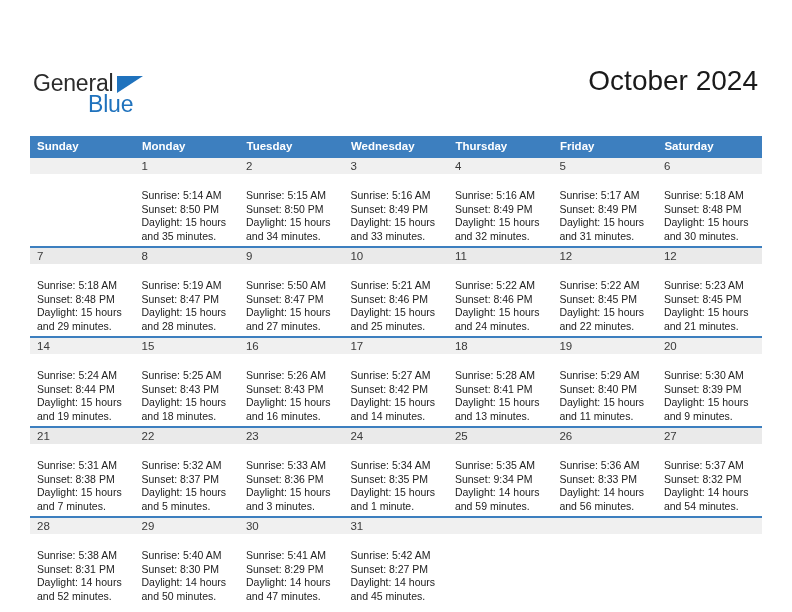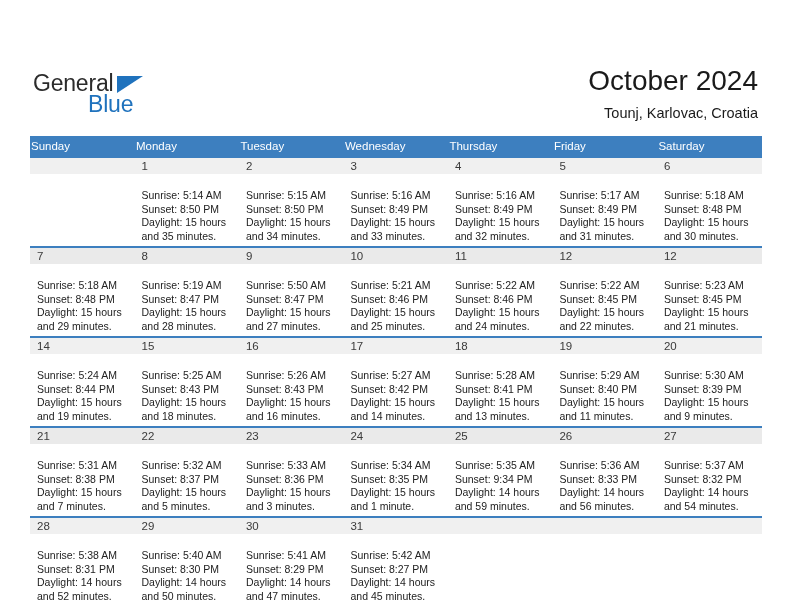--- a/index.html
+++ b/index.html
@@ -97,24 +97,24 @@
     table-layout: fixed;
   }
   .calendar th, .calendar td {
     padding: 0;
     margin: 0;
   }
   .weekday-row th {
     background: #3d7fbf;
     color: #ffffff;
     font-size: 11.5px;
-    font-weight: normal;
+    font-weight: bold;
     text-align: left;
     height: 21px;
-    padding-left: 1px;
+    padding-left: 7px;
     box-sizing: border-box;
     border-right: 1px solid #3d7fbf;
   }
   .week-row > td {
     vertical-align: top;
     border-top: 2px solid #3d7fbf;
     height: 90px;
     box-sizing: border-box;
     padding: 0;
   }
@@ -156,21 +156,20 @@
   <div class="header">
 
     <div class="logo">
       <span class="logo-general">General</span>
       <span class="logo-tri"></span>
       <span class="logo-blue">Blue</span>
     </div>
 
     <div class="title-block">
       <div class="cal-title">October 2024</div>
-      <div class="cal-subtitle">Tounj, Karlovac, Croatia</div>
     </div>
 
   </div>
 
   <table class="calendar">
     <colgroup>
       <col style="width:14.2857%">
         <col style="width:14.2857%">
         <col style="width:14.2857%">
       <col style="width:14.2857%">

